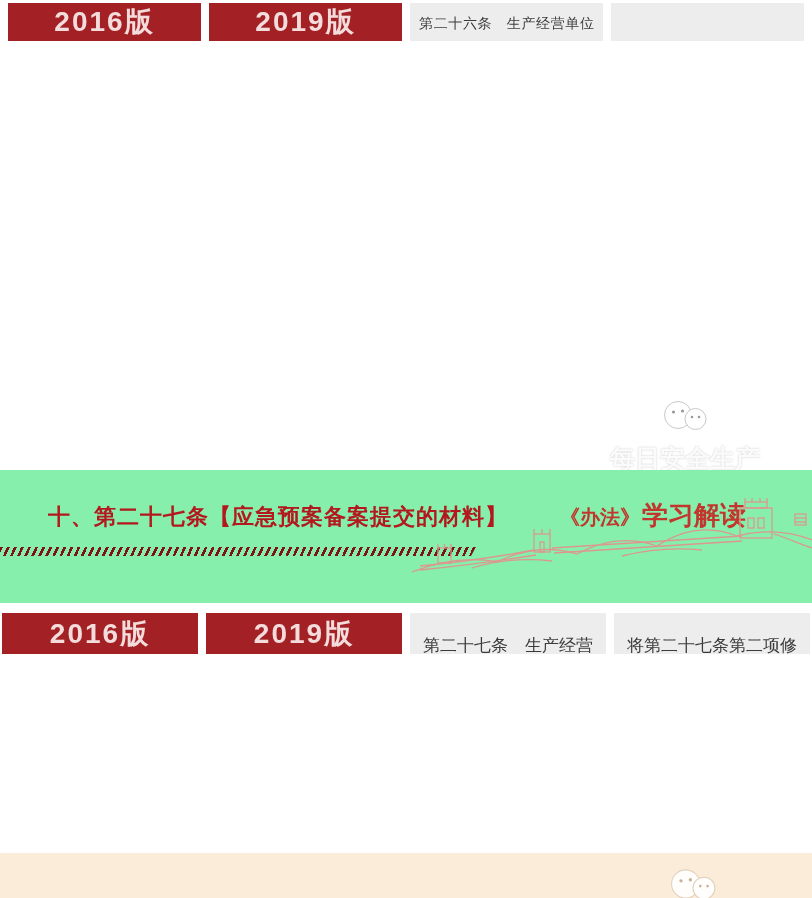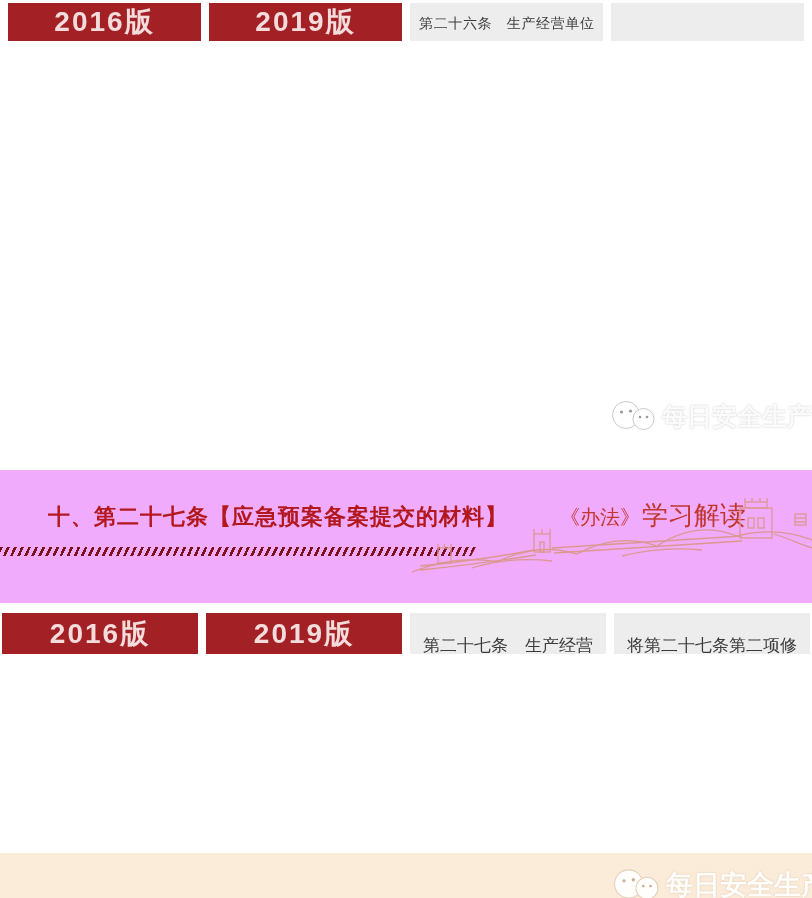--- a/index.html
+++ b/index.html
@@ -17,38 +17,38 @@
     background:#ededed;text-align:justify;overflow:hidden;
   }
   #sec26{left:8px;top:3px;width:796px;grid-template-rows:38px 416px;row-gap:5px;}
   #sec26 .cell{font-size:14px;line-height:24.6px;padding:8px 9px;}
   #sec26 .cell p{margin:0;}
   #sec27{left:2px;top:613px;width:808px;grid-template-rows:41px 189px;row-gap:5px;}
   #sec27 .cell{font-size:17px;line-height:33px;padding:16px 13px;}
   #sec27 .cell p{margin:0;}
   .list-item{line-height:33px;}
   
-  #banner{position:absolute;left:0;top:470px;width:812px;height:133px;background:#f0abfc;}
+  #banner{position:absolute;left:0;top:470px;width:812px;height:133px;background:#86efac;}
   #banner-title{
     position:absolute;left:48px;top:32px;font-size:22px;font-weight:bold;color:#b2181d;letter-spacing:1px;
   }
   #banner-sub{position:absolute;left:560px;top:28px;color:#c1362d;white-space:nowrap;}
-  #banner-sub .book{font-size:20px;font-weight:normal;}
-  #banner-sub .rest{font-size:26px;font-weight:normal;margin-left:2px;}
+  #banner-sub .book{font-size:20px;font-weight:bold;}
+  #banner-sub .rest{font-size:26px;font-weight:bold;margin-left:2px;}
   #hatch-bar{
     position:absolute;left:0;top:77px;width:476px;height:9px;
     background:repeating-linear-gradient(115deg,#7e121b 0 2.6px,rgba(0,0,0,0) 2.6px 6.4px);
     clip-path:polygon(0 0,100% 0,calc(100% - 5px) 100%,0 100%);
   }
   #greatwall{position:absolute;right:0;top:28px;width:400px;height:80px;}
   #greatwall path,#greatwall rect,#greatwall line{stroke:#dc988f;fill:none;stroke-width:1.3;}
   
   #footer-band{position:absolute;left:0;top:853px;width:812px;height:45px;background:#fbecd9;}
   
-  .wm{position:absolute;display:flex;align-items:center;gap:6px;white-space:nowrap;}
+  .wm{position:absolute;display:flex;align-items:center;gap:6px;white-space:nowrap;flex-direction:column;}
   .wm .wm-text{font-weight:bold;}
   #wm-mid{left:610px;top:396px;}
   #wm-mid .wm-text{
     font-size:25px;color:rgba(255,255,255,0.9);
     text-shadow:0 0 2px rgba(130,130,130,0.45);
   }
   #wm-mid svg circle.face{fill:rgba(255,255,255,0.93);stroke:#c9c9c9;}
   #wm-mid svg .dot{fill:#9a9a9a;stroke:none;}
   #wm-footer{left:612px;top:864px;}
   #wm-footer .wm-text{

